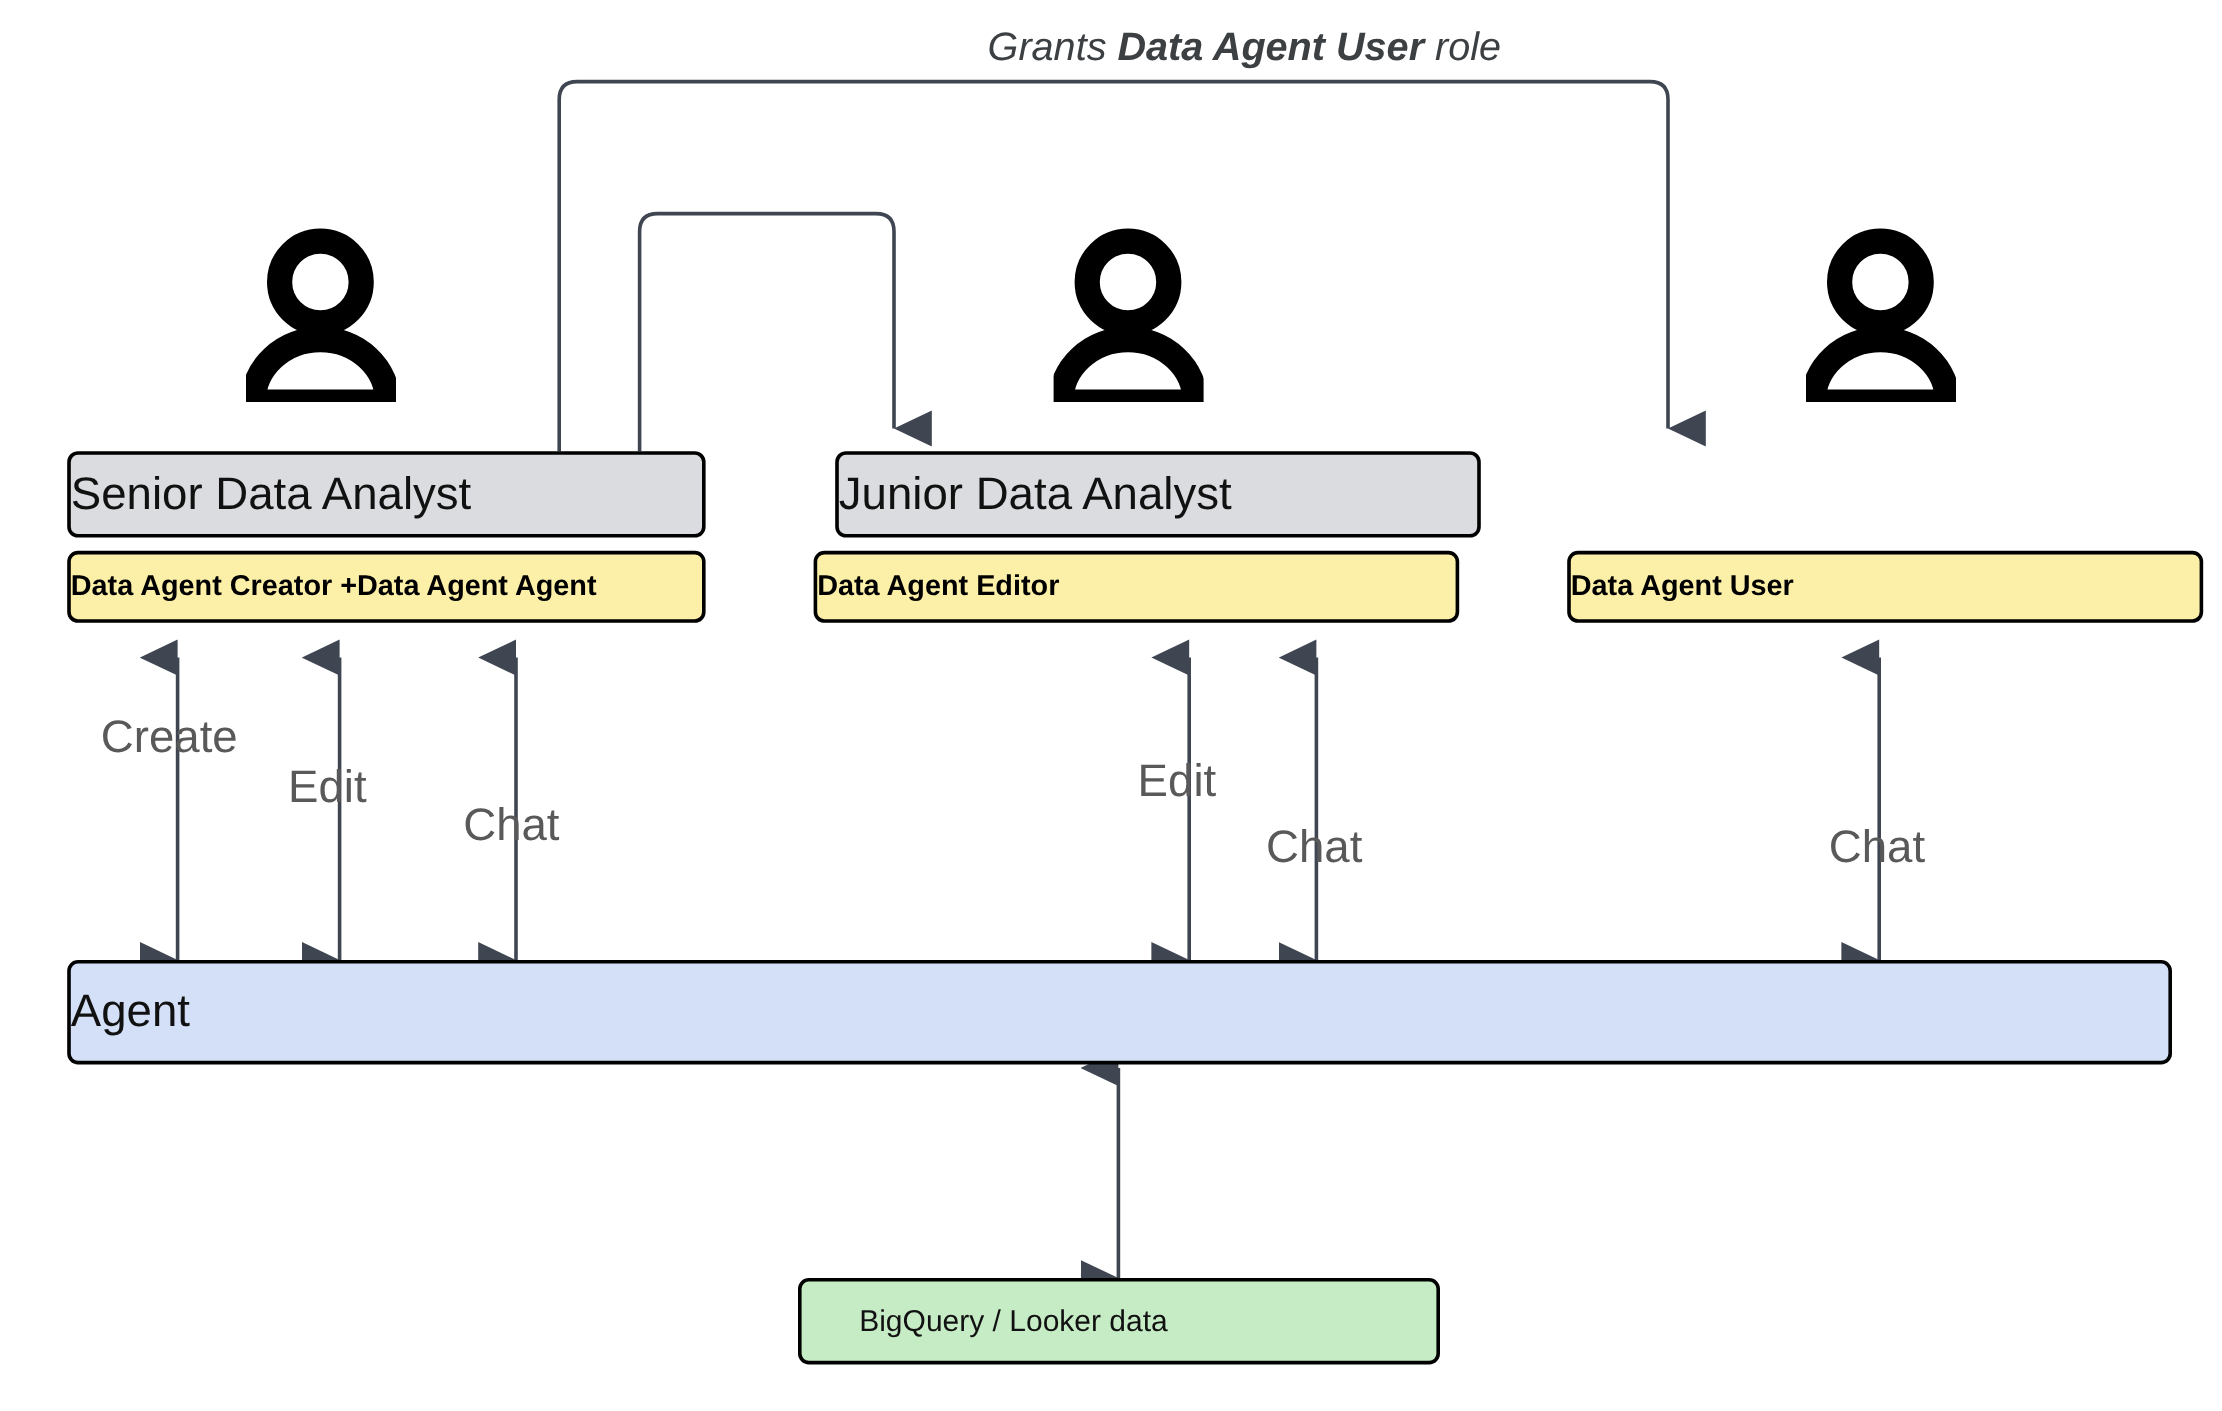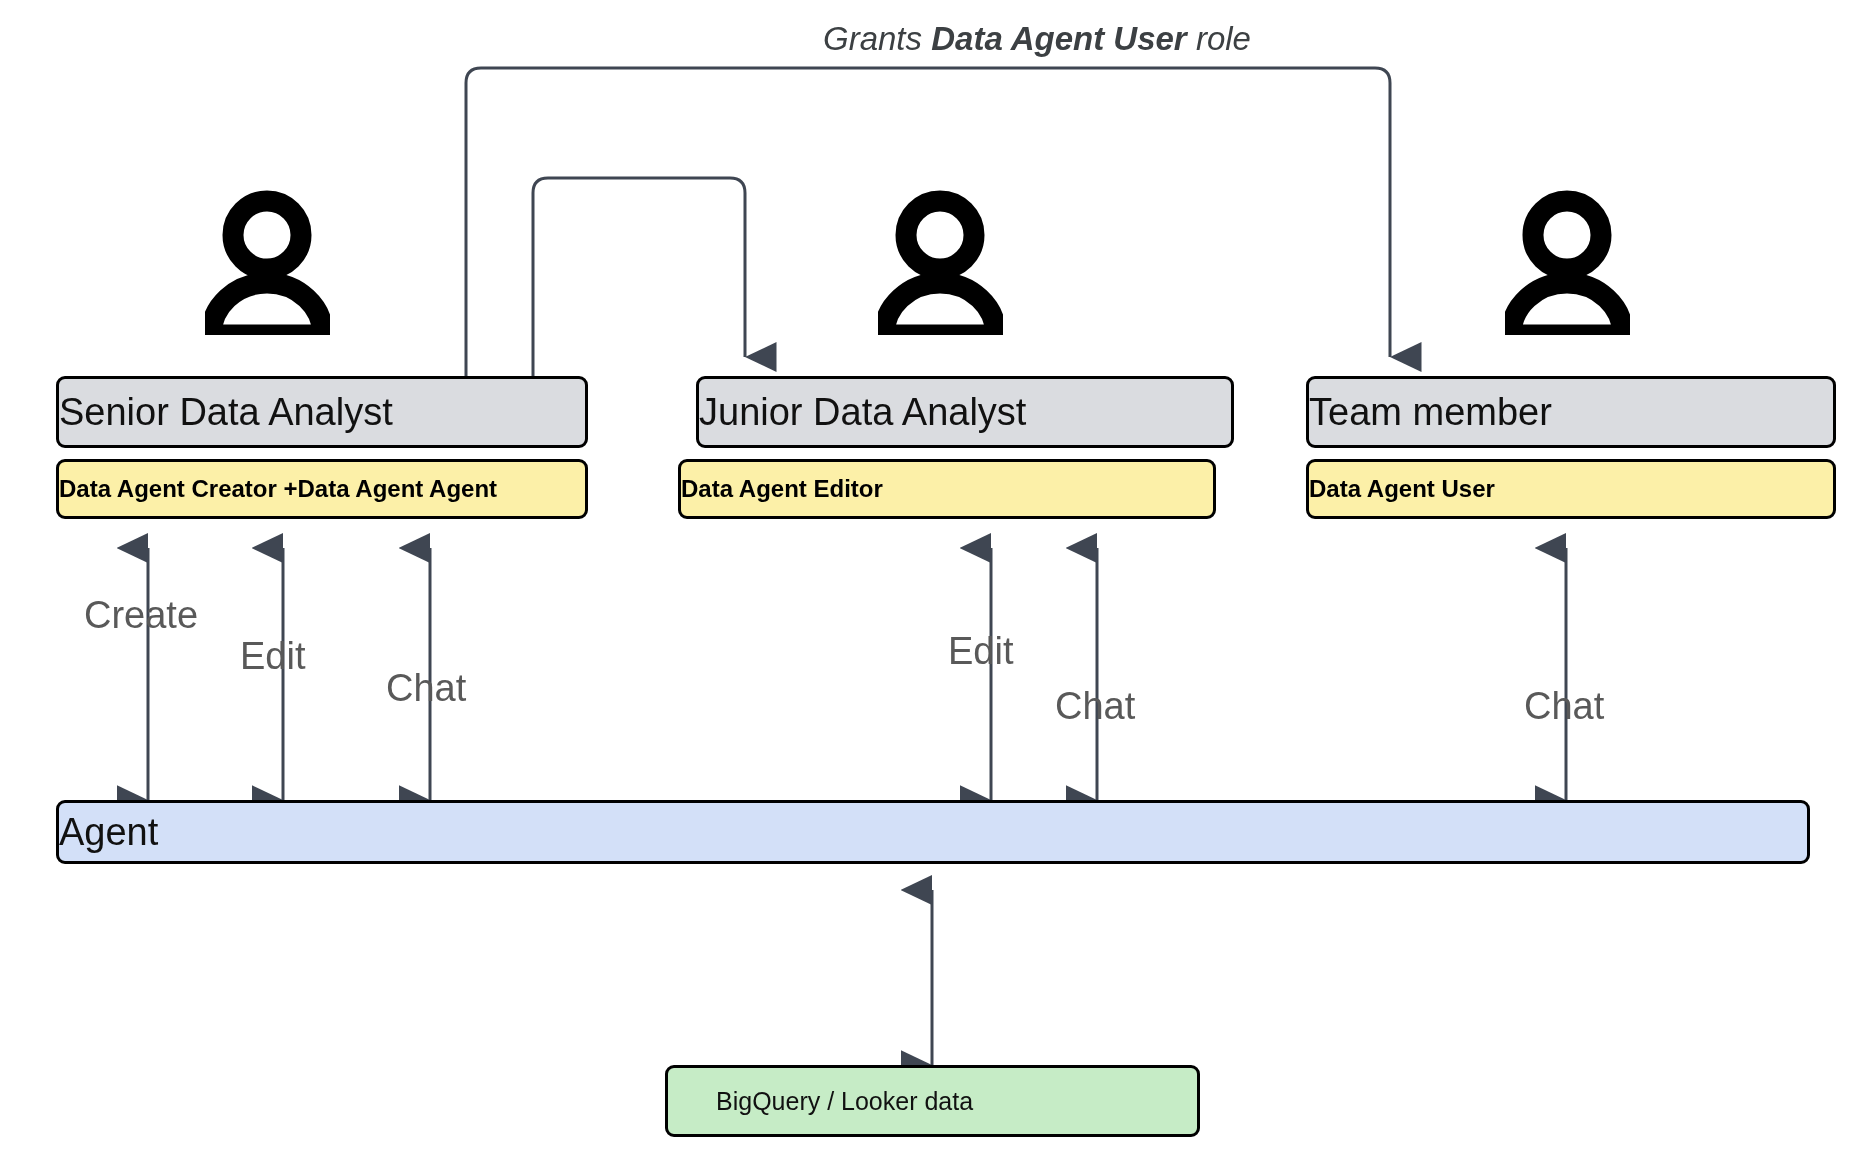--- a/index.html
+++ b/index.html
@@ -144,23 +144,20 @@
     <span>Data Agent Agent</span>
   </div>
 
   <div class="node role-title" style="left:696px; top:376px; width:538px; height:72px;">
     <span>Junior Data Analyst</span>
   </div>
   <div class="node role-perm" style="left:678px; top:459px; width:538px; height:60px;">
     <span>Data Agent Editor</span>
   </div>
 
-  <div class="node role-title" style="left:1306px; top:376px; width:530px; height:72px;">
-    <span>Team member</span>
-  </div>
   <div class="node role-perm" style="left:1306px; top:459px; width:530px; height:60px;">
     <span>Data Agent User</span>
   </div>
 
   <div class="edge-label" style="left:84px; top:594px;">
     <span>Create</span>
   </div>
   <div class="edge-label" style="left:240px; top:635px;">
     <span>Edit</span>
   </div>
@@ -172,21 +169,21 @@
     <span>Edit</span>
   </div>
   <div class="edge-label" style="left:1055px; top:685px;">
     <span>Chat</span>
   </div>
 
   <div class="edge-label" style="left:1524px; top:685px;">
     <span>Chat</span>
   </div>
 
-  <div class="node agent-node" style="left:56px; top:800px; width:1754px; height:64px;">
+  <div class="node agent-node" style="left:56px; top:800px; width:1754px; height:87px;">
     <span>Agent</span>
   </div>
 
   <div class="node data-node" style="left:665px; top:1065px; width:535px; height:72px;">
     <span>BigQuery / Looker data</span>
   </div>
 
 </div>
 
 </body></html>

